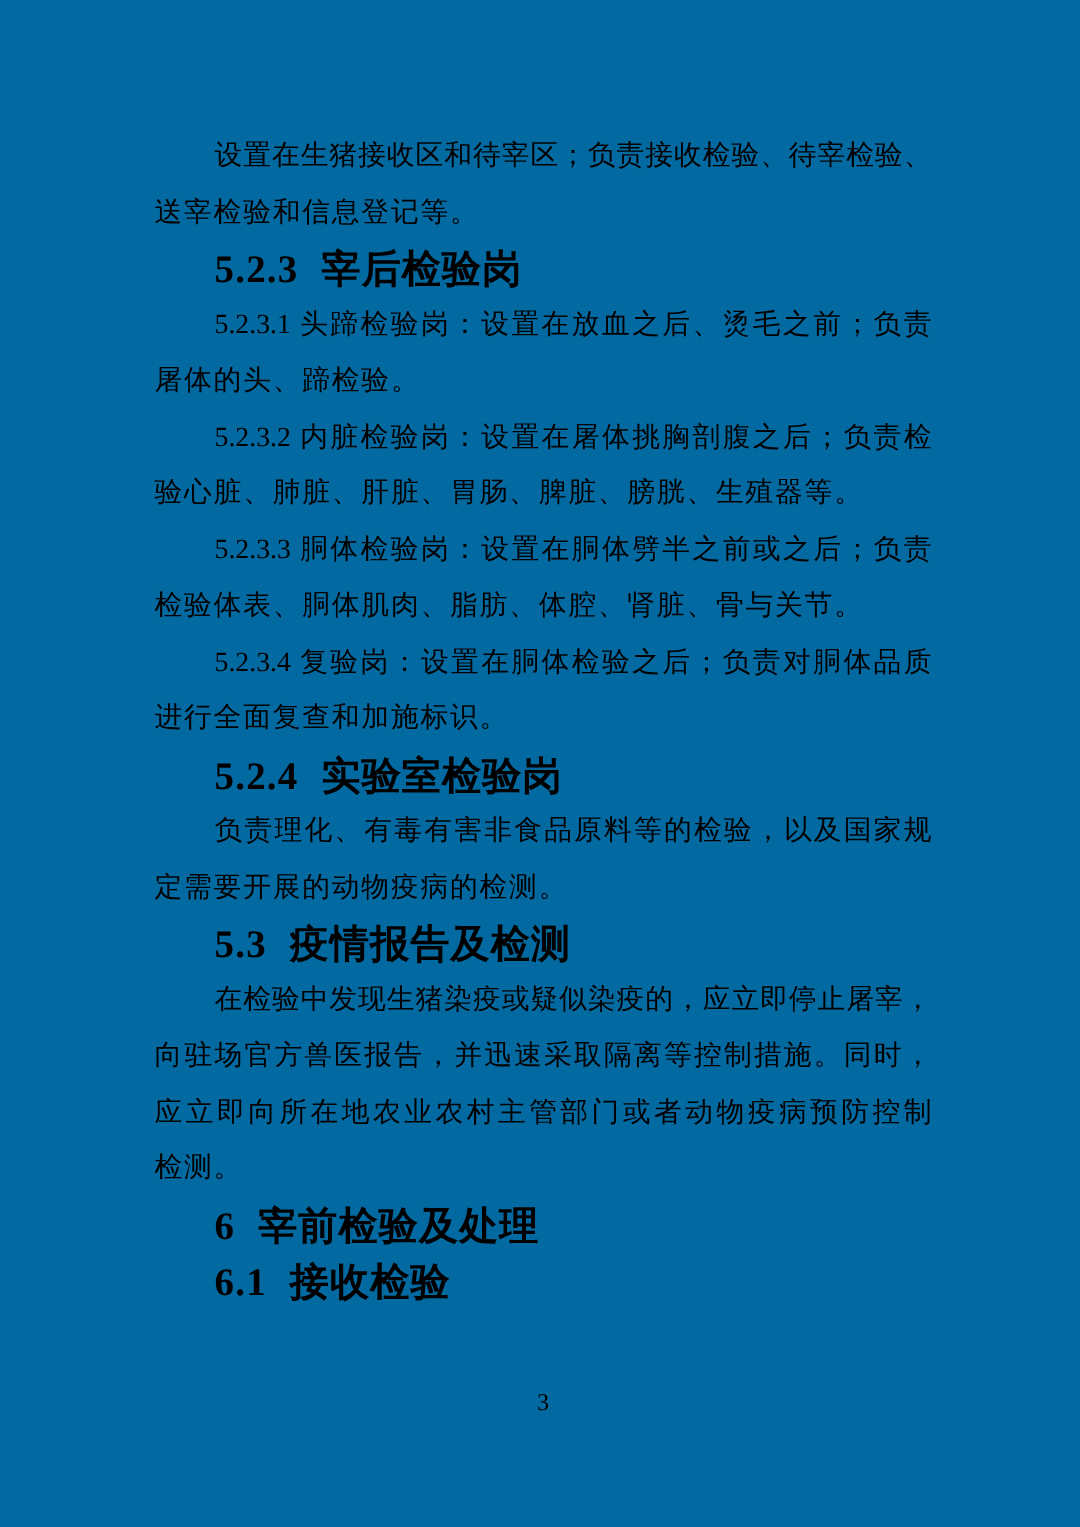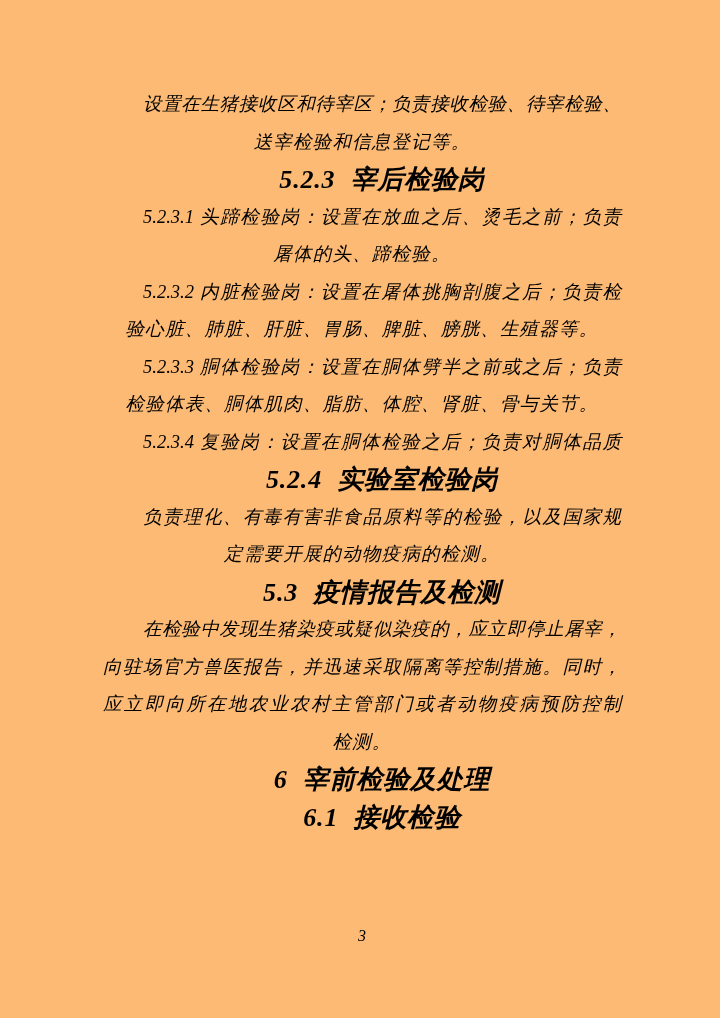--- a/index.html
+++ b/index.html
@@ -4,39 +4,37 @@
 <style>
   html, body {
     margin: 0;
     padding: 0;
     background: #ffffff;
   }
   .page {
     position: relative;
     width: 720px;
     height: 1018px;
-    background: #fdba74;
+    background: #0369a1;
     overflow: hidden;
     font-family: "Liberation Serif", "DejaVu Serif", serif;
     color: #000000;
-    font-style: italic;
   }
   .text-block {
     position: absolute;
     left: 103px;
     top: 86px;
     width: 518px;
   }
   .line {
     height: 37.5px;
     line-height: 37.5px;
     font-size: 18.5px;
     white-space: nowrap;
     overflow: visible;
-    text-align: center;
   }
   .line.indent {
     text-indent: 40px;
   }
   .line.fill {
     white-space: normal;
     text-align: justify;
     text-align-last: justify;
   }
   .line.body:not(.fill) {
@@ -67,20 +65,21 @@
       <div class="line body indent fill">设置在生猪接收区和待宰区；负责接收检验、待宰检验、</div>
       <div class="line body">送宰检验和信息登记等。</div>
       <div class="line heading indent">5.2.3 宰后检验岗</div>
       <div class="line body indent fill">5.2.3.1 头蹄检验岗：设置在放血之后、烫毛之前；负责</div>
       <div class="line body">屠体的头、蹄检验。</div>
       <div class="line body indent fill">5.2.3.2 内脏检验岗：设置在屠体挑胸剖腹之后；负责检</div>
       <div class="line body">验心脏、肺脏、肝脏、胃肠、脾脏、膀胱、生殖器等。</div>
       <div class="line body indent fill">5.2.3.3 胴体检验岗：设置在胴体劈半之前或之后；负责</div>
       <div class="line body">检验体表、胴体肌肉、脂肪、体腔、肾脏、骨与关节。</div>
       <div class="line body indent fill">5.2.3.4 复验岗：设置在胴体检验之后；负责对胴体品质</div>
+      <div class="line body">进行全面复查和加施标识。</div>
       <div class="line heading indent">5.2.4 实验室检验岗</div>
       <div class="line body indent fill">负责理化、有毒有害非食品原料等的检验，以及国家规</div>
       <div class="line body">定需要开展的动物疫病的检测。</div>
       <div class="line heading indent">5.3 疫情报告及检测</div>
       <div class="line body indent fill">在检验中发现生猪染疫或疑似染疫的，应立即停止屠宰，</div>
       <div class="line body fill">向驻场官方兽医报告，并迅速采取隔离等控制措施。同时，</div>
       <div class="line body fill">应立即向所在地农业农村主管部门或者动物疫病预防控制</div>
       <div class="line body">检测。</div>
       <div class="line heading indent">6 宰前检验及处理</div>
       <div class="line heading indent">6.1 接收检验</div>

